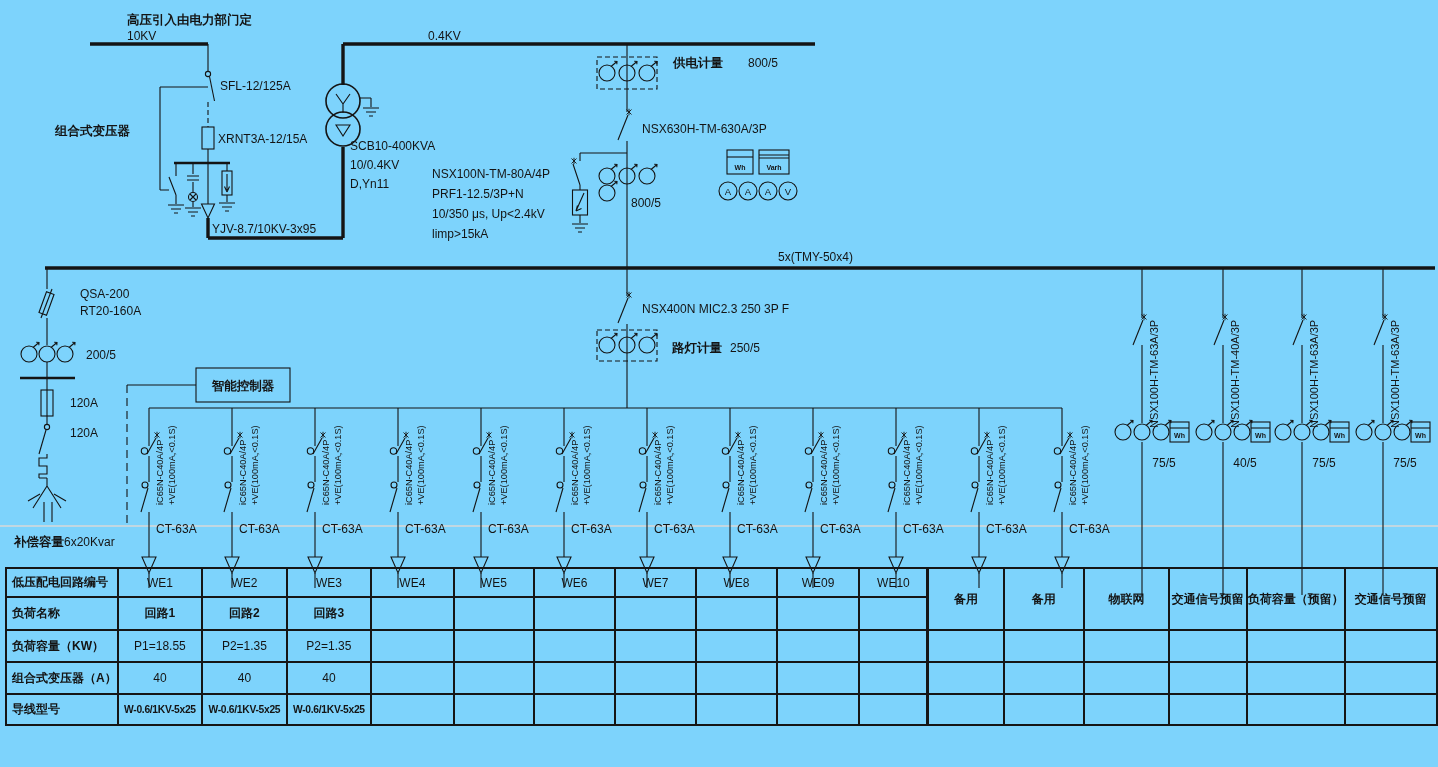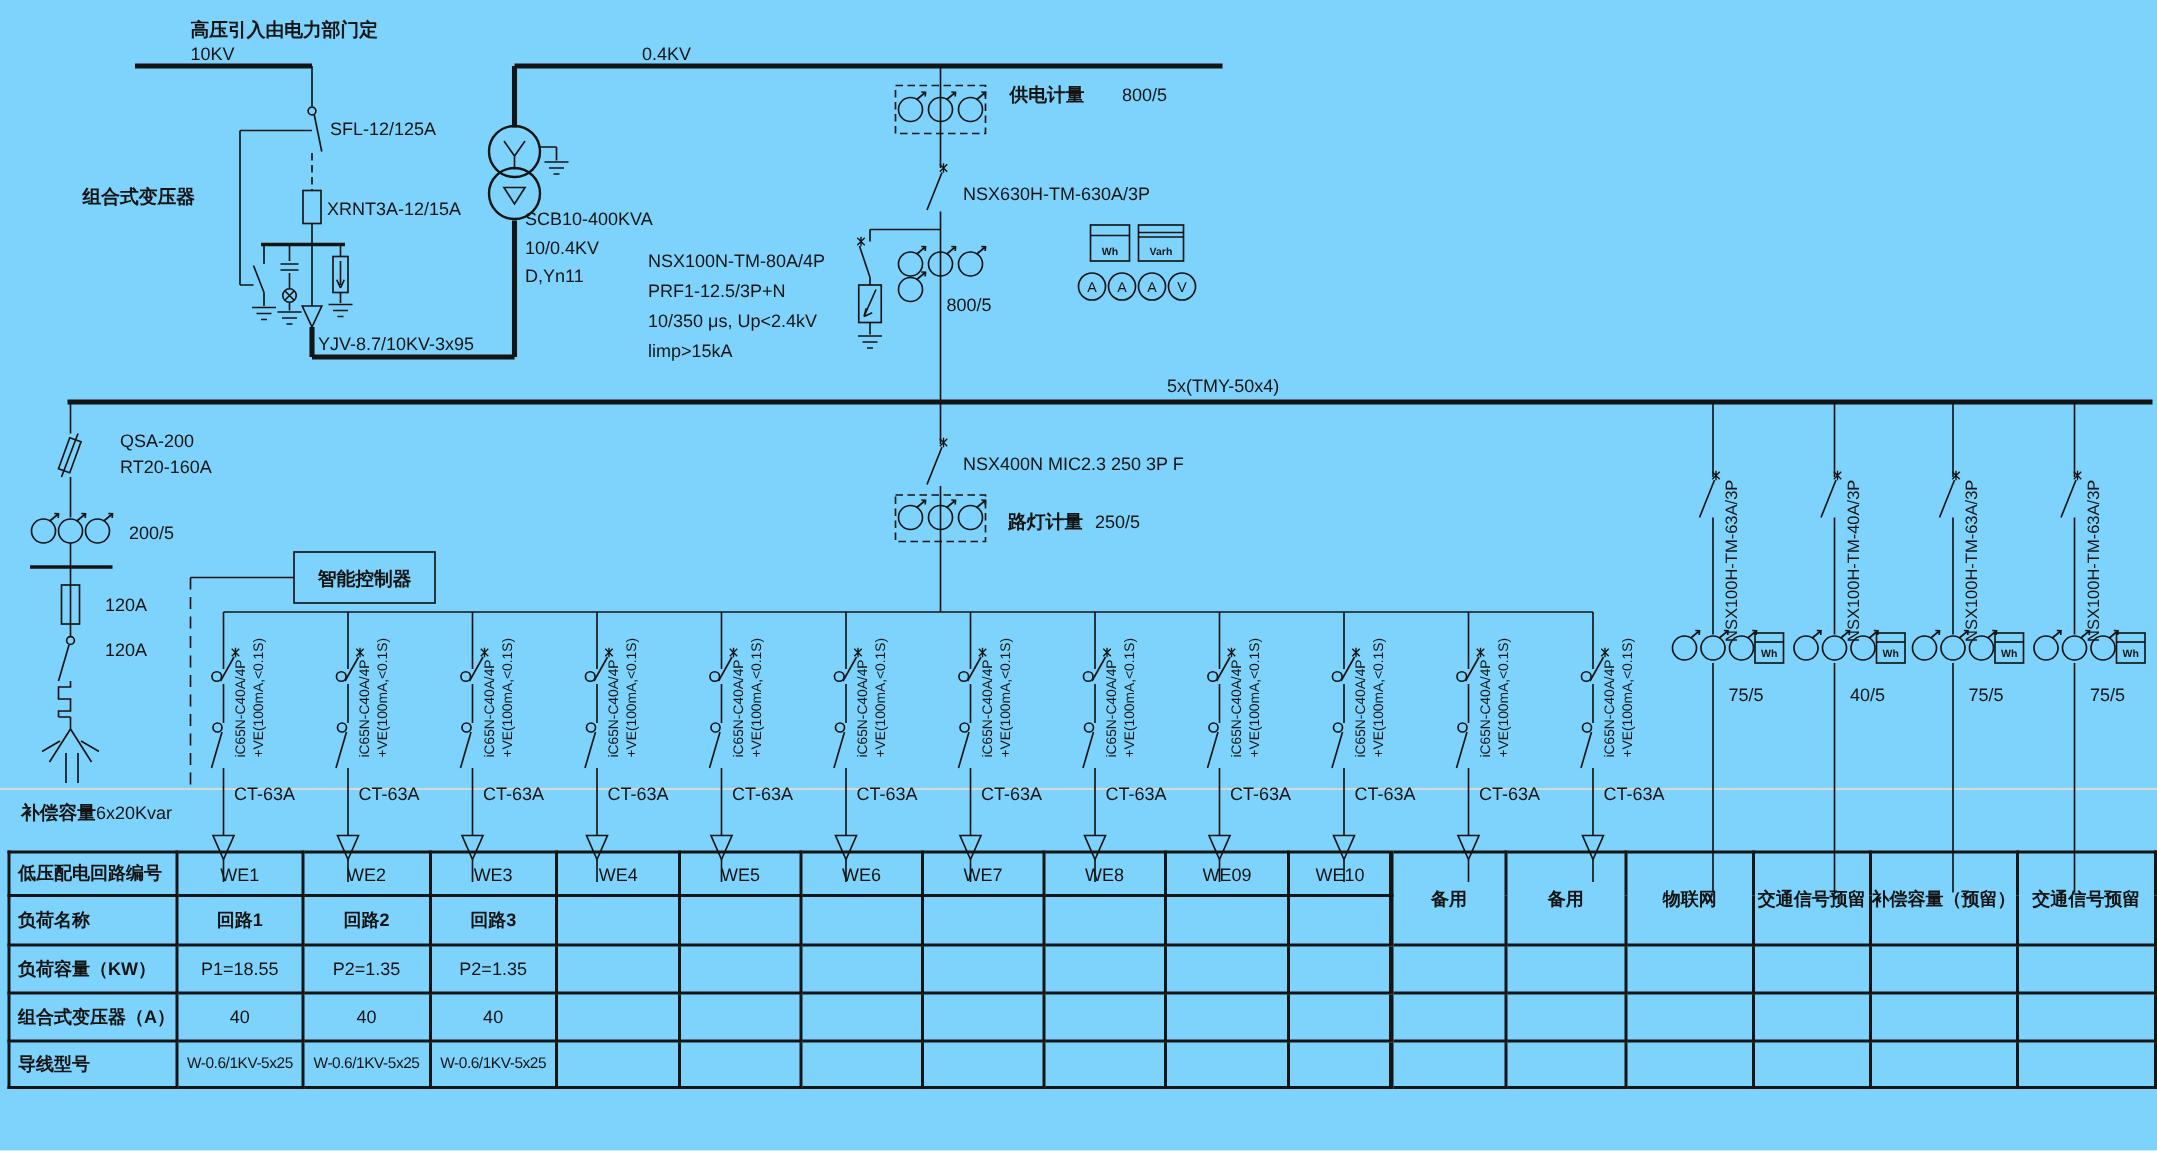--- a/index.html
+++ b/index.html
@@ -22,21 +22,21 @@
   .ldash{stroke-dasharray:8,5;}
   .gray{stroke:#d8d8d8;stroke-width:1.4;fill:none;}
   .dtable{position:absolute;left:5px;top:567px;border-collapse:collapse;table-layout:fixed;}
   .dtable td{border:2px solid #151515;font-size:12px;color:#141414;text-align:center;
              padding:0;overflow:hidden;white-space:nowrap;}
   .dtable td.rl{font-weight:bold;text-align:left;padding-left:5px;}
   .dtable td.bold{font-weight:bold;}
   .dtable td.wire{font-size:10.3px;letter-spacing:-0.3px;}
   .dtable td.rsv{font-weight:bold;vertical-align:top;padding-top:22px;}
   .dtable td.bl3{border-left-width:3px;}
-  .r1 td{height:27px;} .r2 td{height:31px;} .r3 td{height:30px;} .r4 td{height:30px;} .r5 td{height:29px;}
+  .r1 td{height:27px;} .r2 td{height:31px;} .r3 td{height:30px;} .r4 td{height:30px;} .r5 td{height:29px;font-weight:bold;}
 </style>
 </head>
 <body>
 
 <div class="canvas">
 <svg width="1438" height="596" viewBox="0 0 1438 596">
   <defs>
     <g id="gnd">
           <path class="w1" d="M-8,0 H8 M-5,4 H5 M-2,8 H2"></path>
         </g>
@@ -353,21 +353,21 @@
     <td>WE5</td>
     <td>WE6</td>
     <td>WE7</td>
     <td>WE8</td>
     <td>WE09</td>
     <td>WE10</td>
     <td class="rsv bl3" rowspan="2">备用</td>
     <td class="rsv" rowspan="2">备用</td>
     <td class="rsv" rowspan="2">物联网</td>
     <td class="rsv" rowspan="2">交通信号预留</td>
-    <td class="rsv" rowspan="2">补偿容量（预留）</td>
+    <td class="rsv" rowspan="2">负荷容量（预留）</td>
     <td class="rsv" rowspan="2">交通信号预留</td>
   </tr>
   <tr class="r2">
     <td class="rl">负荷名称</td>
     <td class="bold">回路1</td>
     <td class="bold">回路2</td>
     <td class="bold">回路3</td>
     <td></td>
     <td></td>
     <td></td>

